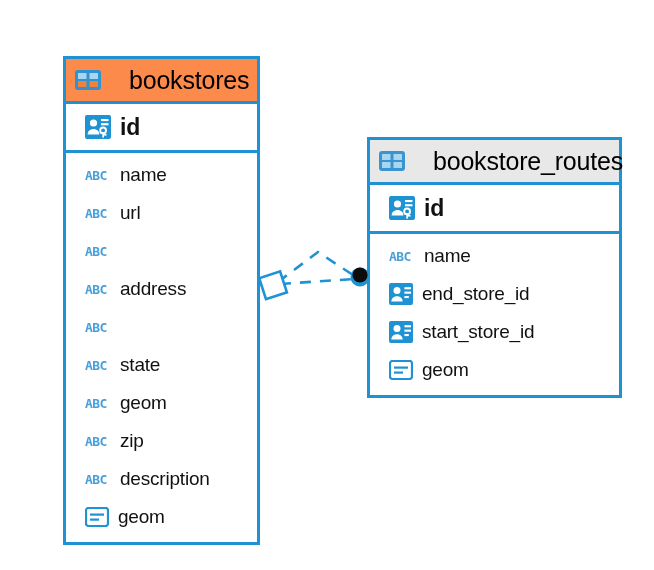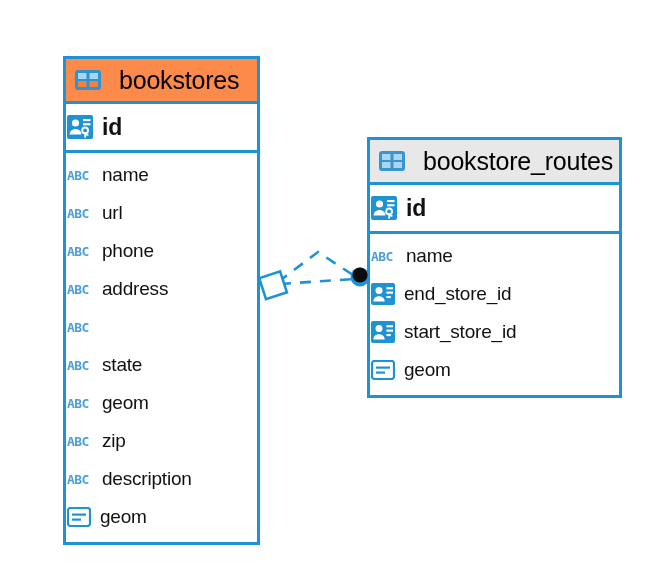--- a/index.html
+++ b/index.html
@@ -32,33 +32,33 @@
     box-sizing: border-box;
     height: 45px;
     padding-left: 9px;
     border-bottom: 3px solid #1f92d4;
   }
   .entity-header.accent-orange { background: #fc8a4b; }
   .entity-header.accent-gray   { background: #e8e8e8; }
   .entity-title {
     font-size: 25px;
     color: #000000;
-    margin-left: 18px;
+    margin-left: 28px;
     white-space: nowrap;
     letter-spacing: -0.2px;
   }
 
   .pk-section {
     border-bottom: 3px solid #1f92d4;
   }
   .field-row {
     display: flex;
     align-items: center;
     height: 38px;
-    padding-left: 1px;
+    padding-left: 19px;
     box-sizing: border-box;
   }
   .field-row.pk-row { height: 46px; }
   .field-label {
     font-size: 19px;
     color: #111111;
     margin-left: 9px;
     white-space: nowrap;
     letter-spacing: -0.2px;
   }
@@ -146,21 +146,20 @@
         </span>
         <span class="field-label">url</span>
       </div>
 
       <div class="field-row">
         <span class="icon icon-abc">
           <svg viewBox="0 0 26 16" width="26" height="16">
             <text x="0" y="13" font-family="'DejaVu Sans Mono', monospace" font-size="13" font-weight="bold" fill="#4a9fd8" letter-spacing="-0.6">ABC</text>
           </svg>
         </span>
-        <span class="field-label">phone</span>
       </div>
 
       <div class="field-row">
         <span class="icon icon-abc">
           <svg viewBox="0 0 26 16" width="26" height="16">
             <text x="0" y="13" font-family="'DejaVu Sans Mono', monospace" font-size="13" font-weight="bold" fill="#4a9fd8" letter-spacing="-0.6">ABC</text>
           </svg>
         </span>
         <span class="field-label">address</span>
       </div>

